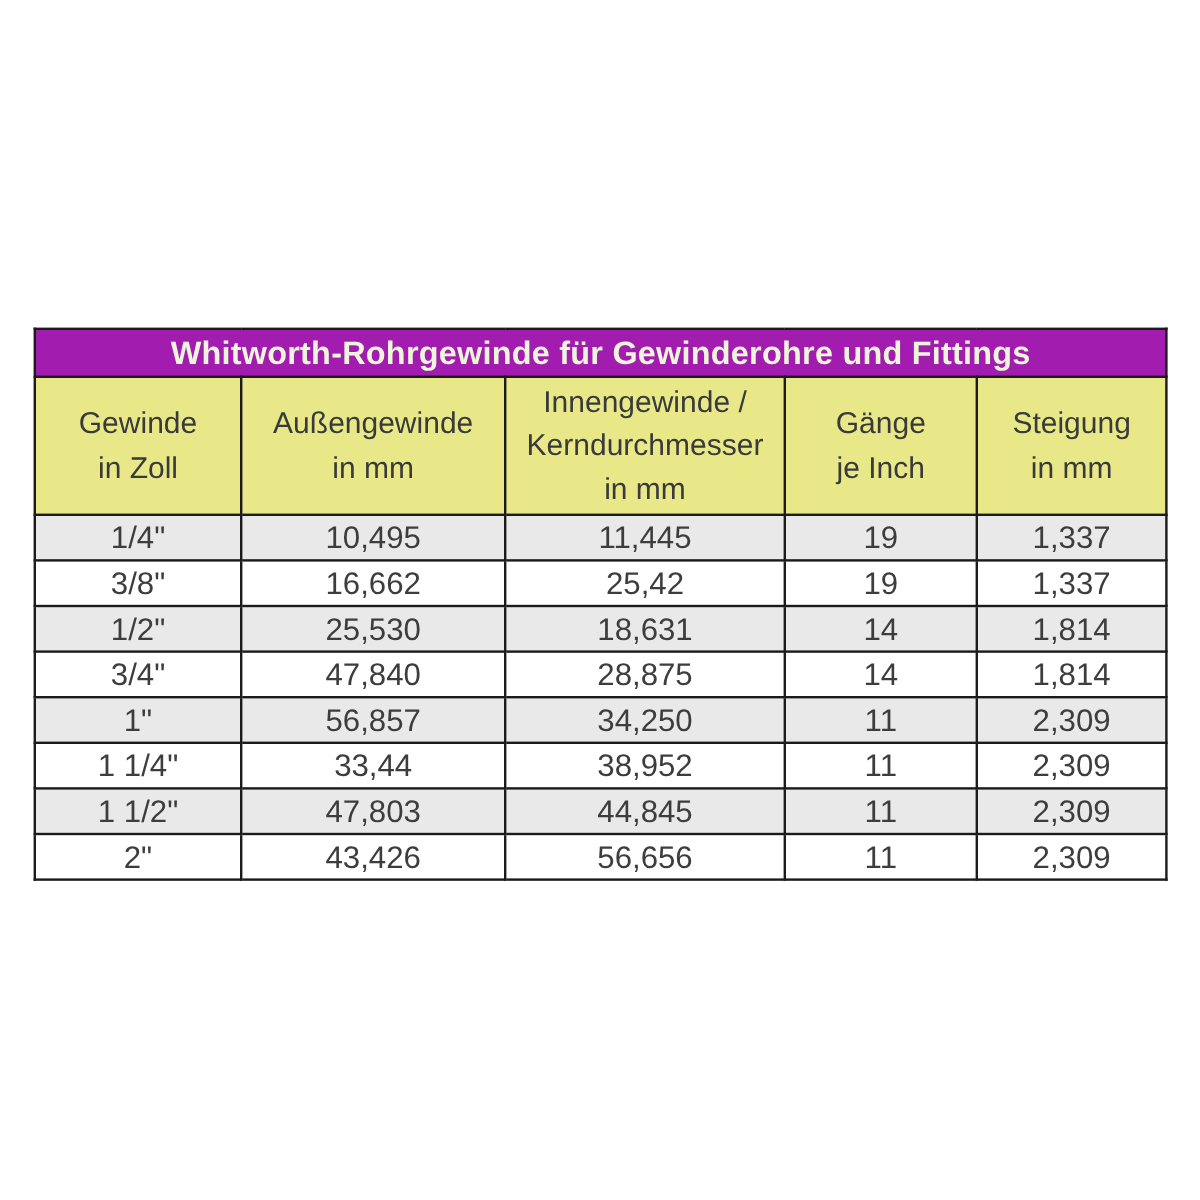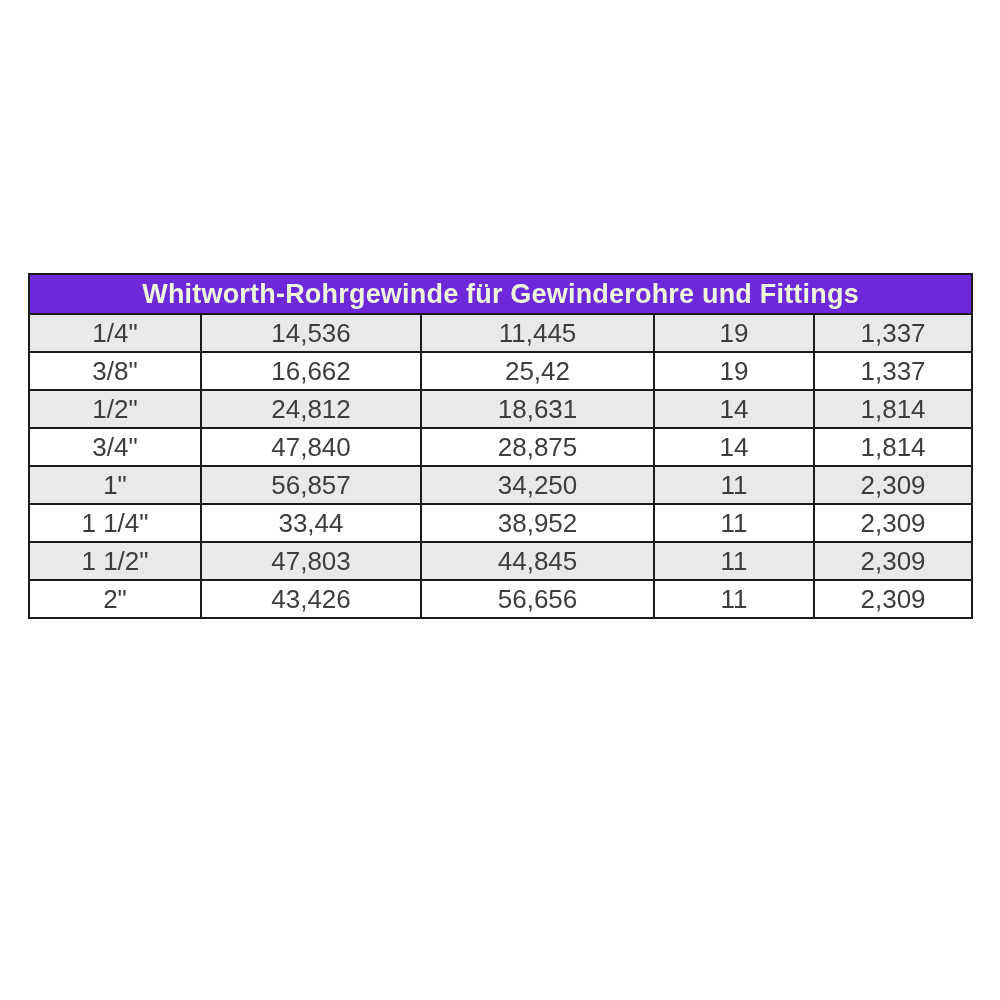--- a/index.html
+++ b/index.html
@@ -21,21 +21,21 @@
     width: 943px;
     table-layout: fixed;
   }
   table.whitworth td, table.whitworth th {
     border: 2px solid #1b1b1b;
     padding: 0;
     text-align: center;
     vertical-align: middle;
   }
   tr.title-row th {
-    background: #6d28d9;
+    background: #a21caf;
     color: #edf6da;
     font-size: 27px;
     font-weight: bold;
     height: 38px;
     letter-spacing: 0.2px;
   }
   tr.header-row th {
     background: #e9e888;
     color: #3a3a3a;
     font-size: 25px;
@@ -61,37 +61,50 @@
       <col style="width:172px">
       <col style="width:220px">
       <col style="width:233px">
       <col style="width:160px">
       <col style="width:158px">
     </colgroup>
     <tbody>
         <tr class="title-row">
       <th colspan="5">Whitworth-Rohrgewinde für Gewinderohre und Fittings</th>
     </tr>
+    <tr class="header-row">
+      <th>Gewinde
+in Zoll</th>
+      <th>Außengewinde
+in mm</th>
+      <th>Innengewinde /
+Kerndurchmesser
+in mm</th>
+      <th>Gänge
+je Inch</th>
+      <th>Steigung
+in mm</th>
+    </tr>
     <tr class="data-row alt">
       <td>1/4"</td>
-      <td>14,536</td>
+      <td>10,495</td>
       <td>11,445</td>
       <td>19</td>
       <td>1,337</td>
     </tr>
     <tr class="data-row plain">
       <td>3/8"</td>
       <td>16,662</td>
       <td>25,42</td>
       <td>19</td>
       <td>1,337</td>
     </tr>
     <tr class="data-row alt">
       <td>1/2"</td>
-      <td>24,812</td>
+      <td>25,530</td>
       <td>18,631</td>
       <td>14</td>
       <td>1,814</td>
     </tr>
     <tr class="data-row plain">
       <td>3/4"</td>
       <td>47,840</td>
       <td>28,875</td>
       <td>14</td>
       <td>1,814</td>

